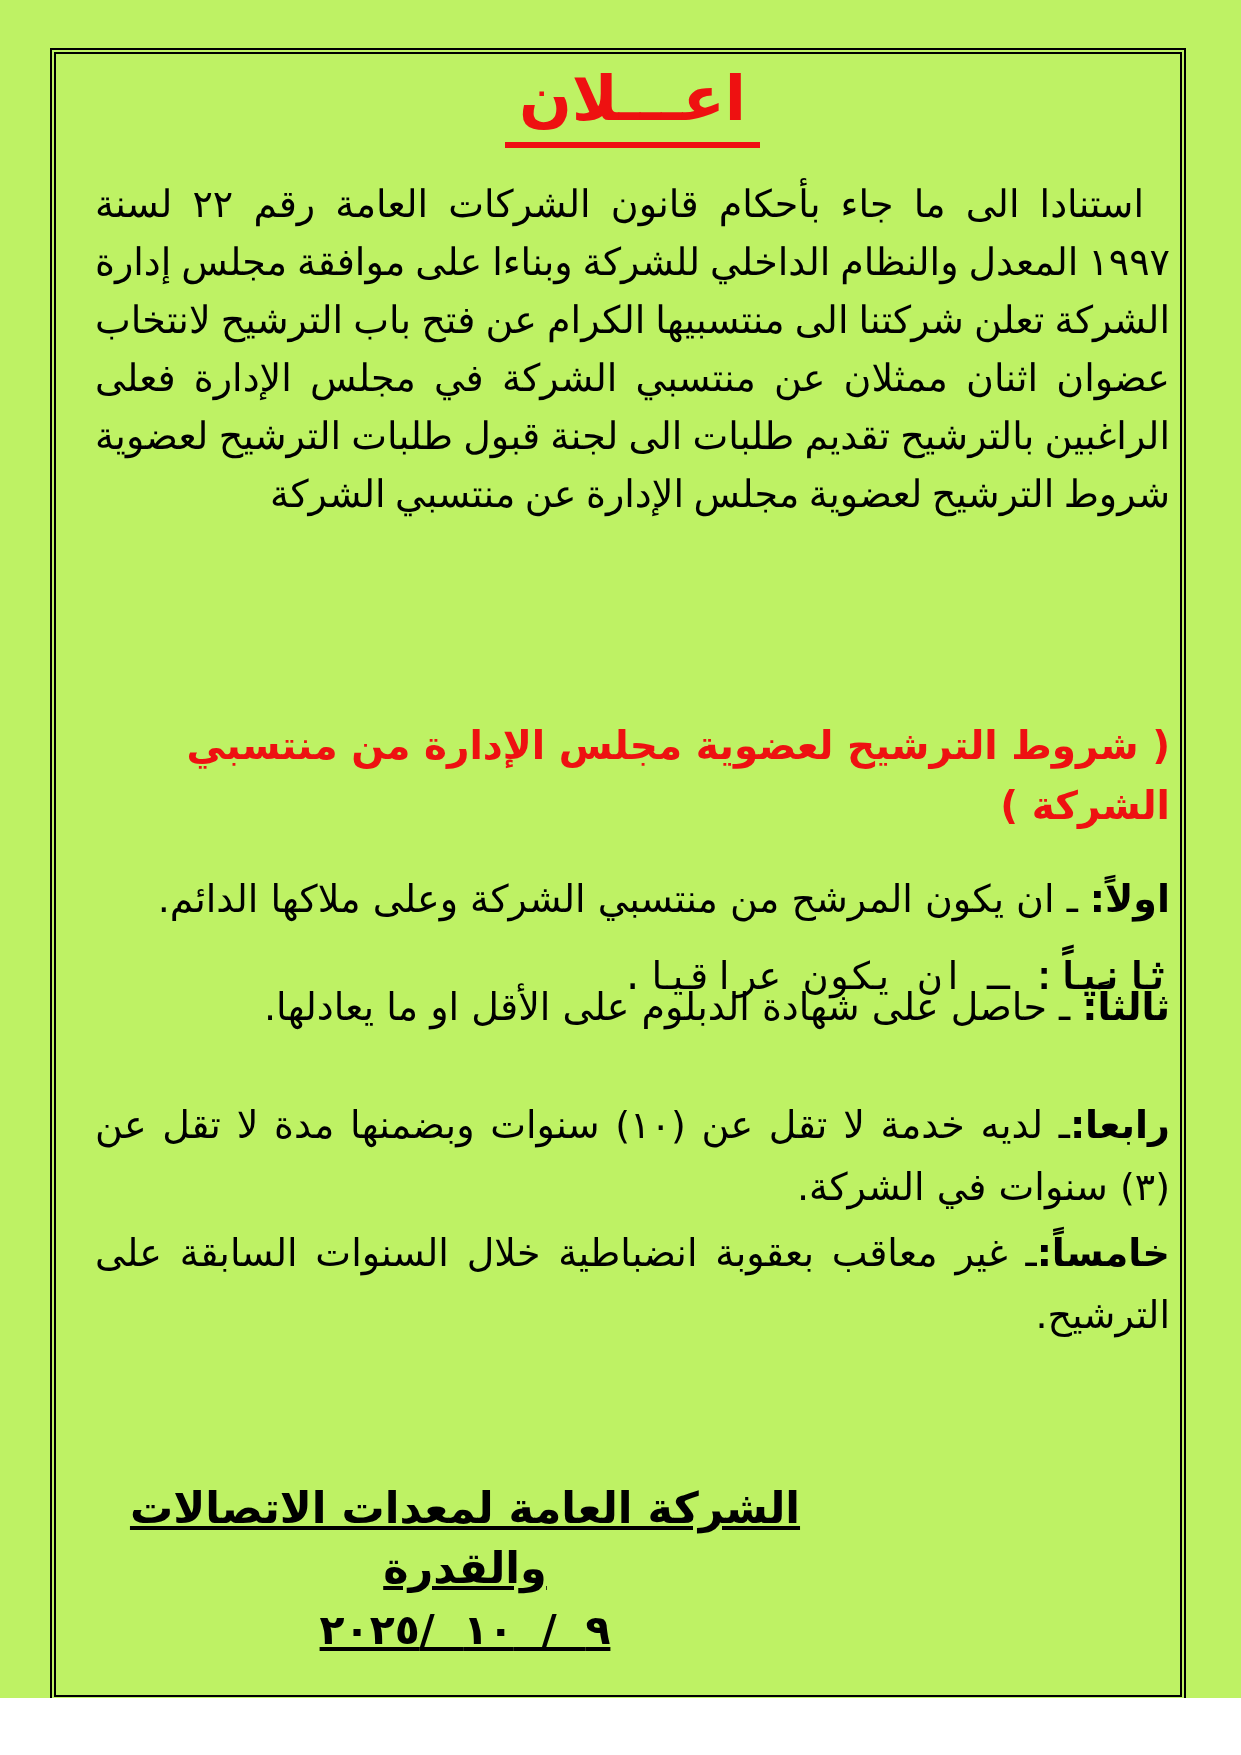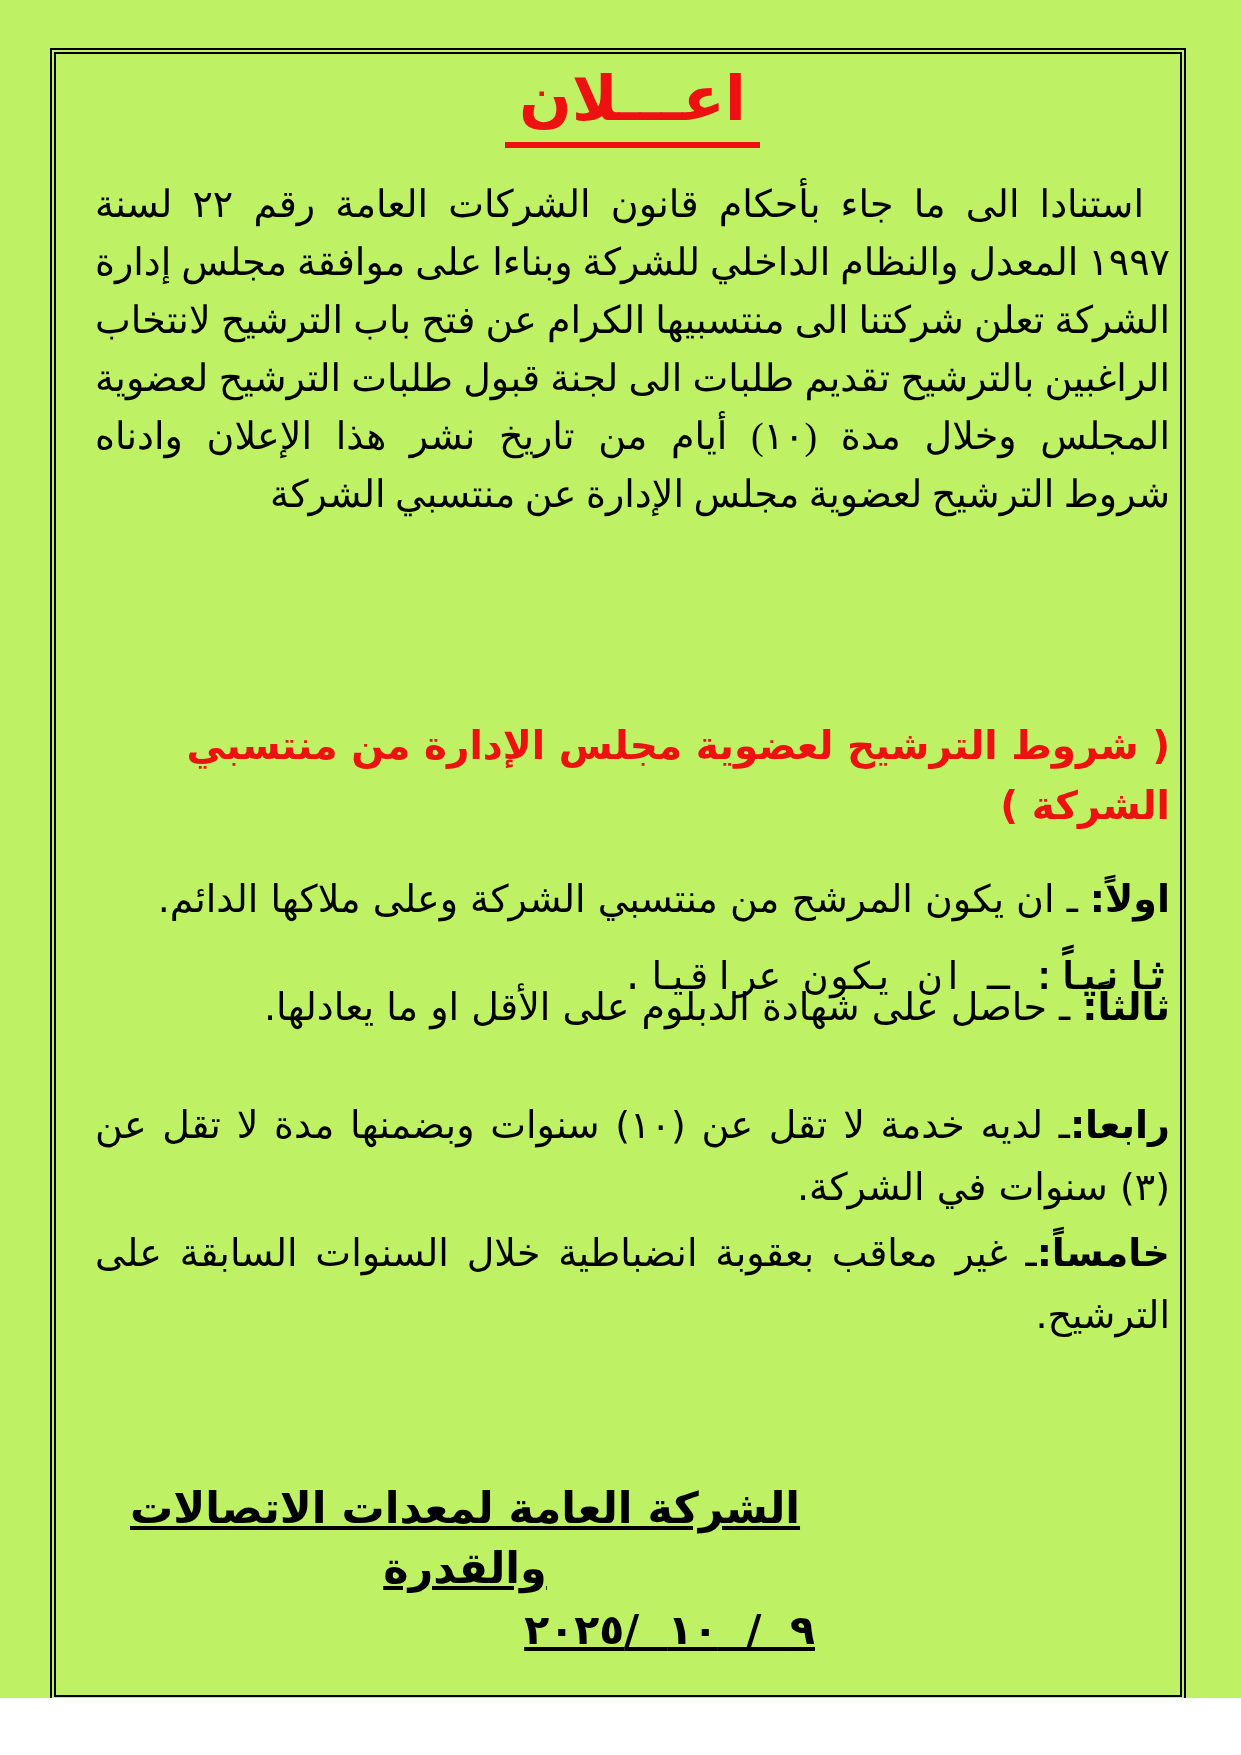--- a/index.html
+++ b/index.html
@@ -95,42 +95,41 @@
     font-size: 43px;
     font-weight: bold;
     line-height: 60px;
   }
   .footer-date {
     margin-top: 6px;
     font-size: 41px;
     font-weight: bold;
     line-height: 52px;
     white-space: pre;
-    text-align: right;
   }
 </style>
 </head>
 <body>
 
 <div class="page">
 
   <div class="border-frame"></div>
 
   <div class="content">
 
     <div class="title-wrap">
       <span class="announcement-title">اعـــلان</span>
     </div>
 
     <div class="intro">
       <div class="para-line first">استنادا الى ما جاء بأحكام قانون الشركات العامة رقم ٢٢ لسنة</div>
       <div class="para-line">١٩٩٧ المعدل والنظام الداخلي للشركة وبناءا على موافقة مجلس إدارة</div>
       <div class="para-line">الشركة تعلن شركتنا الى منتسبيها الكرام عن فتح باب الترشيح لانتخاب</div>
+      <div class="para-line">عضوان اثنان ممثلان عن منتسبي الشركة في مجلس الإدارة فعلى</div>
       <div class="para-line">الراغبين بالترشيح تقديم طلبات الى لجنة قبول طلبات الترشيح لعضوية</div>
-      <div class="para-line">المجلس وخلال مدة (١٠) أيام من تاريخ نشر هذا الإعلان وادناه</div>
       <div class="para-line last">شروط الترشيح لعضوية مجلس الإدارة عن منتسبي الشركة</div>
     </div>
 
     <div class="conditions-heading">( شروط الترشيح لعضوية مجلس الإدارة من منتسبي الشركة )</div>
 
     <div class="condition cond-1">
       <b>اولاً:</b><span> ـ ان يكون المرشح من منتسبي الشركة وعلى ملاكها الدائم.</span>
     </div>
     <div class="condition cond-2">
       <b>ثانياً:</b><span> ـ ان يكون عراقيا.</span>

